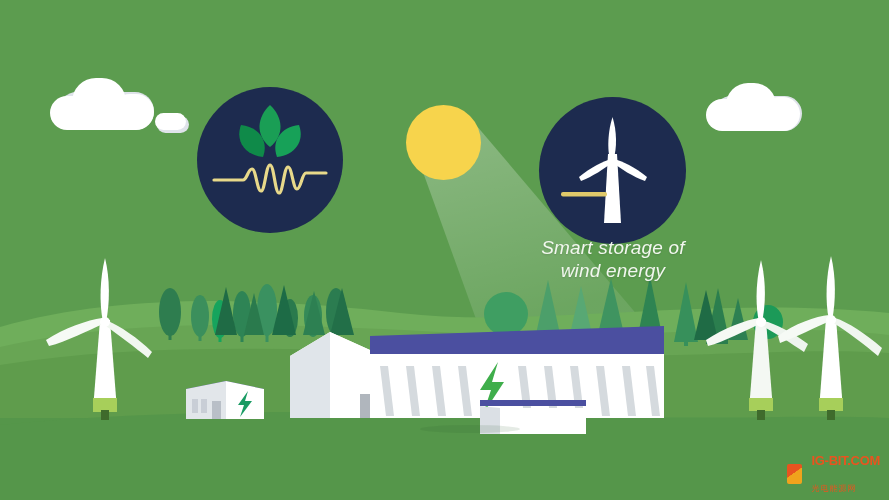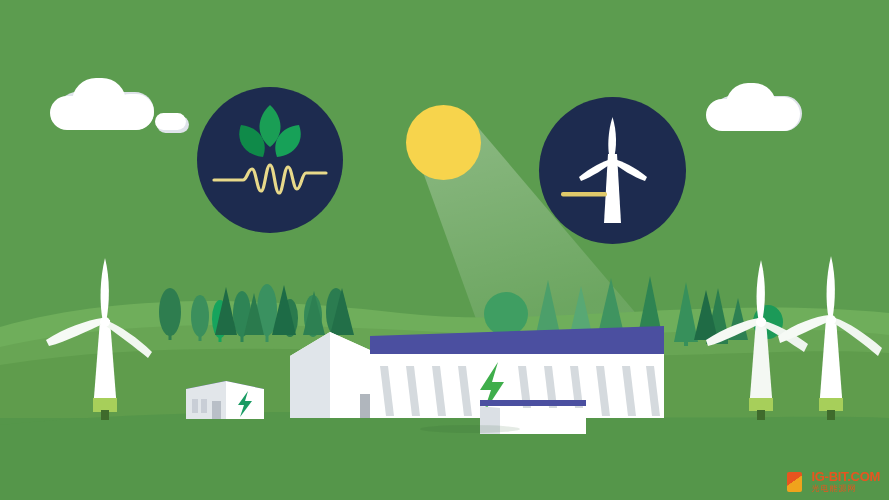--- a/index.html
+++ b/index.html
@@ -53,21 +53,21 @@
     background:linear-gradient(145deg,#e8541f 0%,#e8541f 45%,#f0a31c 46%,#f0a31c 100%);
     border-radius:2px;
     display:block;
   }
   #watermark .wm-txt{display:flex;flex-direction:column;line-height:1;}
   #watermark .wm-main{
     font-size:13px;font-weight:bold;color:#e8541f;
     letter-spacing:-.3px;font-family:"Liberation Sans",sans-serif;
   }
   #watermark .wm-sub{
-    font-size:8px;color:#e8541f;letter-spacing:1px;margin-top:2px;
+    font-size:8px;color:#e8541f;letter-spacing:1px;margin-top:18px;
     font-family:"Liberation Sans",sans-serif;
   }
 </style>
 </head>
 <body>
 
 <div id="stage">
 
   <div class="abs" id="sky"></div>
 
@@ -176,20 +176,22 @@
       <path d="M69,57 L78,57 L82,126 L65,126 Z" fill="#ffffff"></path>
 
       <path d="M73.5,20 C78,34 78,52 74.5,62 L71,62 C68,52 69,34 73.5,20 Z" fill="#ffffff"></path>
       <path d="M40,80 C52,70 65,64 72,62 L73,66 C66,71 53,80 42,84 Z" fill="#ffffff"></path>
       <path d="M108,80 C96,70 83,64 75,62 L74,66 C81,71 94,80 106,84 Z" fill="#ffffff"></path>
       <circle cx="73.5" cy="63" r="4" fill="#ffffff"></circle>
 
       <rect x="22" y="95" width="46" height="4.5" rx="2" fill="#e0c96a"></rect>
     </svg>
   </div>
+  <div class="abs badge-label" style="left:505px;top:236px;width:216px;">Smart storage of
+wind energy</div>
 
   <svg class="abs" style="left:40px;top:248px;width:130px;height:175px;" viewBox="0 0 130 175">
     <path d="M60,72 L70,72 L77,162 L53,162 Z" fill="#ffffff"></path>
     <rect x="53" y="150" width="24" height="14" fill="#a7cf5a"></rect>
     <rect x="61" y="162" width="8" height="10" fill="#3f6b2c"></rect>
     <path d="M65,10 C70,30 70,55 66,74 L63,74 C59,55 60,30 65,10 Z" fill="#ffffff"></path>
     <path d="M6,92 C24,80 48,72 62,70 L63,76 C49,82 26,94 9,98 Z" fill="#f6faf5"></path>
     <path d="M112,104 C98,90 80,78 68,73 L66,78 C77,86 96,100 108,110 Z" fill="#f1f7f0"></path>
     <circle cx="65" cy="74" r="5" fill="#ffffff"></circle>
   </svg>

